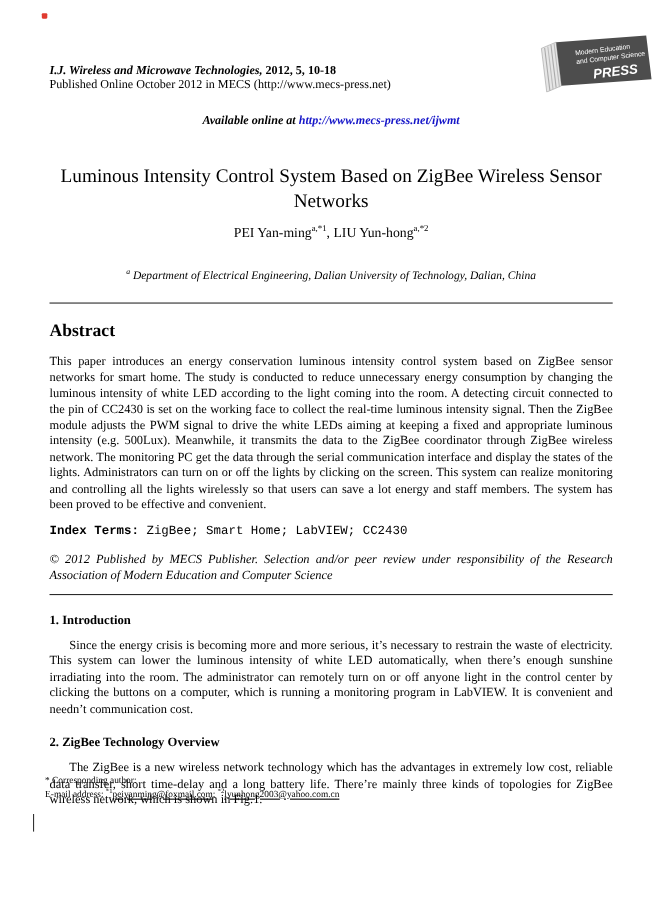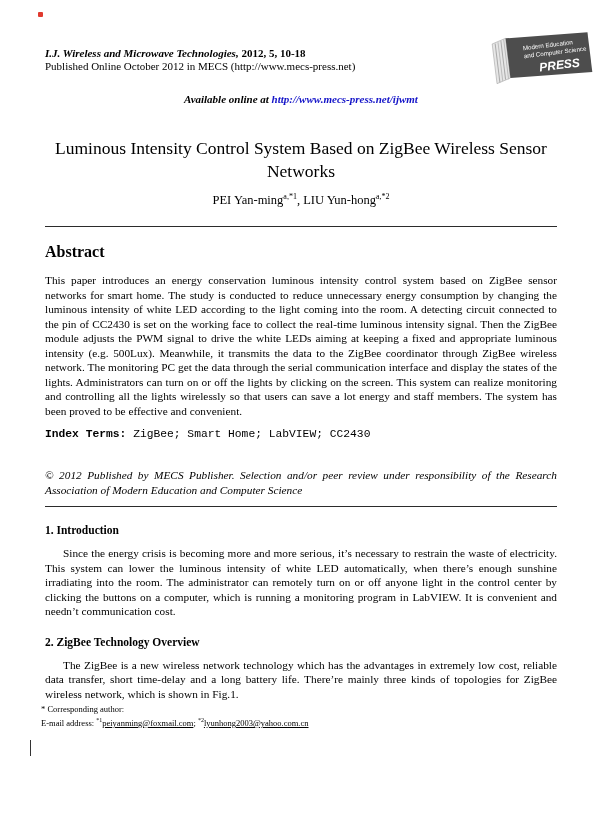--- a/index.html
+++ b/index.html
@@ -5,21 +5,21 @@
   html,body { margin:0; padding:0; background:#888; }
   .page {
     position:relative;
     width:601px; height:820px;
     margin:0 auto;
     background:#ffffff;
     font-family:"Liberation Serif", serif;
     color:#000;
     overflow:hidden;
   }
-  .content { position:absolute; left:45px; width:512px; top:7px; }
+  .content { position:absolute; left:45px; width:512px; top:18px; }
 
   .red-mark { position:absolute; left:38px; top:12px; width:5px; height:5px; background:#e03a2f; border-radius:1px; }
 
   .header-block { padding-top:40px; font-size:11px; line-height:13px; }
   .journal-line { font-weight:bold; font-style:italic; }
   .journal-rest { font-weight:bold; font-style:normal; }
   .plain-line { font-style:normal; }
 
   .logo { position:absolute; top:28px; right:3px; width:112px; height:56px; }
 
@@ -33,21 +33,21 @@
   .affiliation sup { font-size:7px; font-style:italic; }
 
   .rule { margin-top:18px; border:0; border-top:1.6px solid #2b2b2b; height:0; }
   .rule2 { margin-top:9px; border:0; border-top:1.6px solid #2b2b2b; height:0; }
 
   .abstract-heading { margin-top:16px; font-size:16px; font-weight:bold; }
   .body-text { font-size:11.3px; line-height:14.5px; text-align:justify; }
   .abstract-body { margin-top:12px; }
   .index-terms { margin-top:10px; font-size:11.3px;font-family:Liberation Mono, monospace; }
   .index-terms .label { font-weight:bold; }
-  .copyright { margin-top:28px; font-size:11.3px; line-height:14.5px; font-style:italic; text-align:justify; }
+  .copyright { margin-top:13px; font-size:11.3px; line-height:14.5px; font-style:italic; text-align:justify; }
 
   .section-heading { margin-top:17px; font-size:11.5px; font-weight:bold; }
   .section-para { margin-top:10px; text-indent:18px; }
 
   .footnote { position:absolute; left:41px; top:704px; font-size:8.5px; line-height:11px; }
   .footnote a { color:#000; text-decoration:underline; cursor:pointer; }
   .footnote sup { font-size:6px; }
   .change-bar { position:absolute; left:30px; top:740px; width:1px; height:16px; background:#333; }
 </style>
 </head>
@@ -85,20 +85,23 @@
     <div class="available-line">
       <span>Available online at </span><a class="available-link">http://www.mecs-press.net/ijwmt</a>
     </div>
 
     <div class="title">Luminous Intensity Control System Based on ZigBee Wireless Sensor Networks</div>
 
     <div class="authors">
       <span>PEI Yan-ming</span><sup>a,*1</sup><span>, </span><span>LIU Yun-hong</span><sup>a,*2</sup>
     </div>
 
+    <div class="affiliation">
+      <sup>a</sup><span> Department of Electrical Engineering, Dalian University of Technology, Dalian, China</span>
+    </div>
 
     <hr class="rule">
 
     <div class="abstract-heading">Abstract</div>
     <div class="body-text abstract-body">This paper introduces an energy conservation luminous intensity control system based on ZigBee sensor networks for smart home. The study is conducted to reduce unnecessary energy consumption by changing the luminous intensity of white LED according to the light coming into the room. A detecting circuit connected to the pin of CC2430 is set on the working face to collect the real-time luminous intensity signal. Then the ZigBee module adjusts the PWM signal to drive the white LEDs aiming at keeping a fixed and appropriate luminous intensity (e.g. 500Lux). Meanwhile, it transmits the data to the ZigBee coordinator through ZigBee wireless network. The monitoring PC get the data through the serial communication interface and display the states of the lights. Administrators can turn on or off the lights by clicking on the screen. This system can realize monitoring and controlling all the lights wirelessly so that users can save a lot energy and staff members. The system has been proved to be effective and convenient.</div>
 
     <div class="index-terms">
       <span class="label">Index Terms:</span><span> ZigBee; Smart Home; LabVIEW; CC2430</span>
     </div>
 

